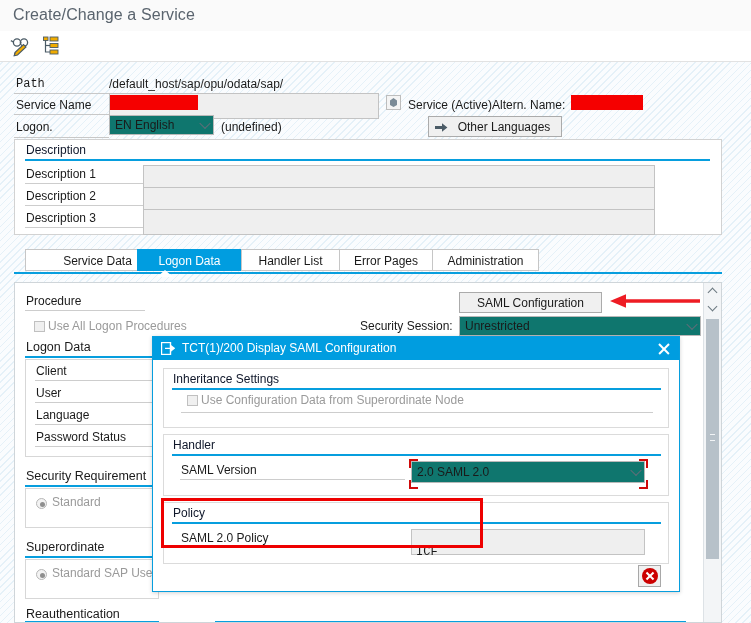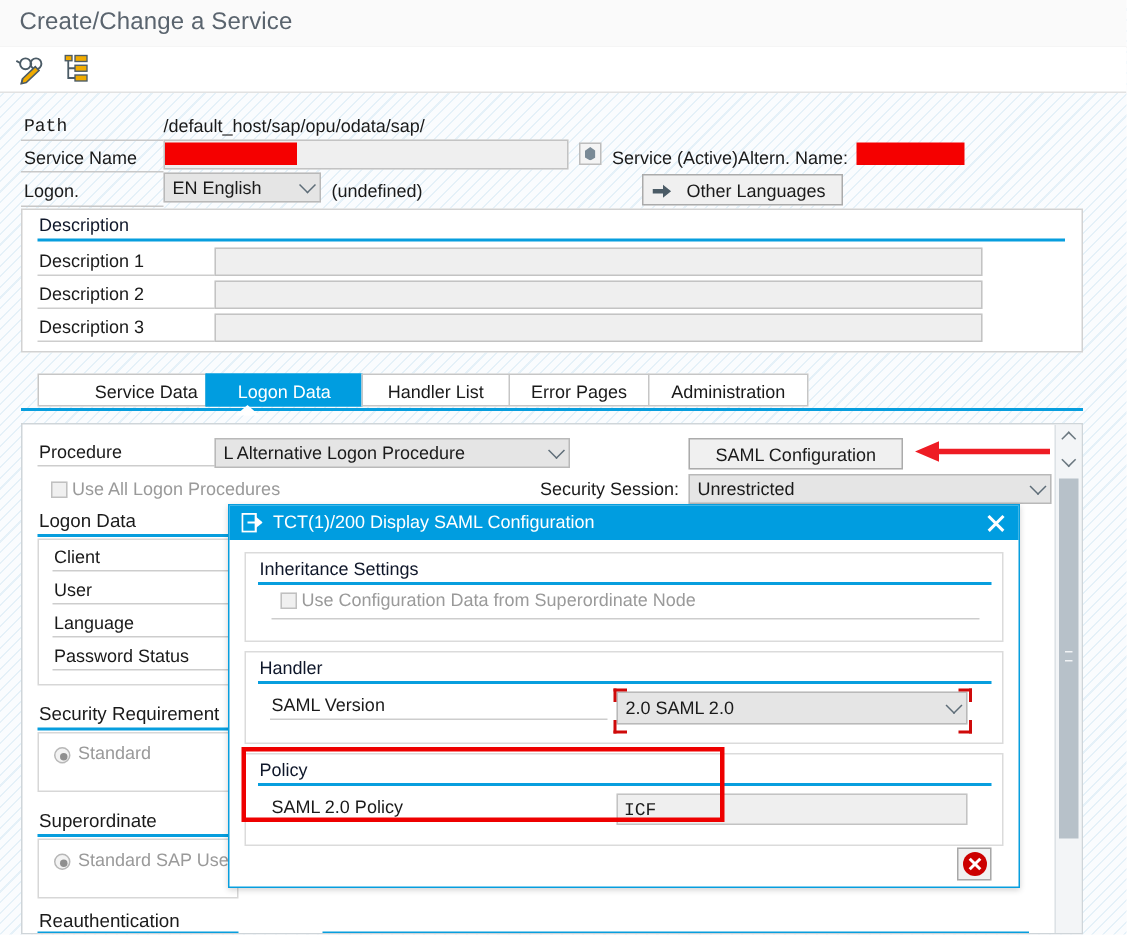--- a/index.html
+++ b/index.html
@@ -37,25 +37,25 @@
   .tb-btn{position:absolute;top:4px;width:24px;height:22px;cursor:pointer;}
 
   
   #hdr{position:absolute;left:0;top:61px;width:751px;height:78px;}
   .lbl{position:absolute;font-size:12px;color:#1a1a1a;white-space:nowrap;}
   .lbl-mono{font-family:"Liberation Mono", monospace;font-size:12px;}
   .uline{position:absolute;border-bottom:1px solid #c8c8c8;}
   .inp{
     position:absolute;background:#efefef;border:1px solid #c3c3c3;
     box-sizing:border-box;font-family:"Liberation Sans",sans-serif;font-size:12px;
-    padding:0 4px;line-height:17px;color:#1a1a1a;
+    padding:12px 4px;line-height:17px;color:#1a1a1a;
   }
   .redact{position:absolute;background:#f50000;}
   .sel{
-    position:absolute;background:#e5e5e5;border:1px solid #b9b9b9;
+    position:absolute;background:#0f766e;border:1px solid #b9b9b9;
     box-sizing:border-box;font-size:12px;line-height:18px;padding:0 16px 0 5px;
     color:#1a1a1a;white-space:nowrap;overflow:hidden;cursor:pointer;
   }
   .caret{
     position:absolute;right:4px;top:50%;width:7px;height:7px;
     border-right:1.4px solid #5e6d78;border-bottom:1.4px solid #5e6d78;
     transform:translateY(-70%) rotate(45deg);
   }
   .btn{
     position:absolute;background:#f0f0f0;border:1px solid #ababab;
@@ -272,24 +272,20 @@
   <div class="tab" style="left:227px;width:99px;">Handler List</div>
   <div class="tab" style="left:418px;width:107px;">Administration</div>
 </div>
 <div id="tabline"></div>
 <div id="tabarrow"></div>
 
 <div id="content">
 
   <div class="lbl" style="left:11px;top:11px;">Procedure</div>
   <div class="fieldline" style="left:10px;top:27px;width:120px;"></div>
-  <div class="sel" style="left:128px;top:9px;width:237px;height:20px;">
-    <span>L Alternative Logon Procedure</span>
-    <i class="caret"></i>
-  </div>
 
   <div class="btn" style="left:444px;top:9px;width:143px;height:21px;line-height:20px;">SAML Configuration</div>
 
   <div class="chk" style="left:19px;top:38px;"></div>
   <div class="lbl dim" style="left:33px;top:36px;">Use All Logon Procedures</div>
 
   <div class="lbl" style="left:345px;top:36px;">Security Session:</div>
   <div class="sel" style="left:444px;top:33px;width:242px;height:20px;">
     <span>Unrestricted</span>
     <i class="caret"></i>

